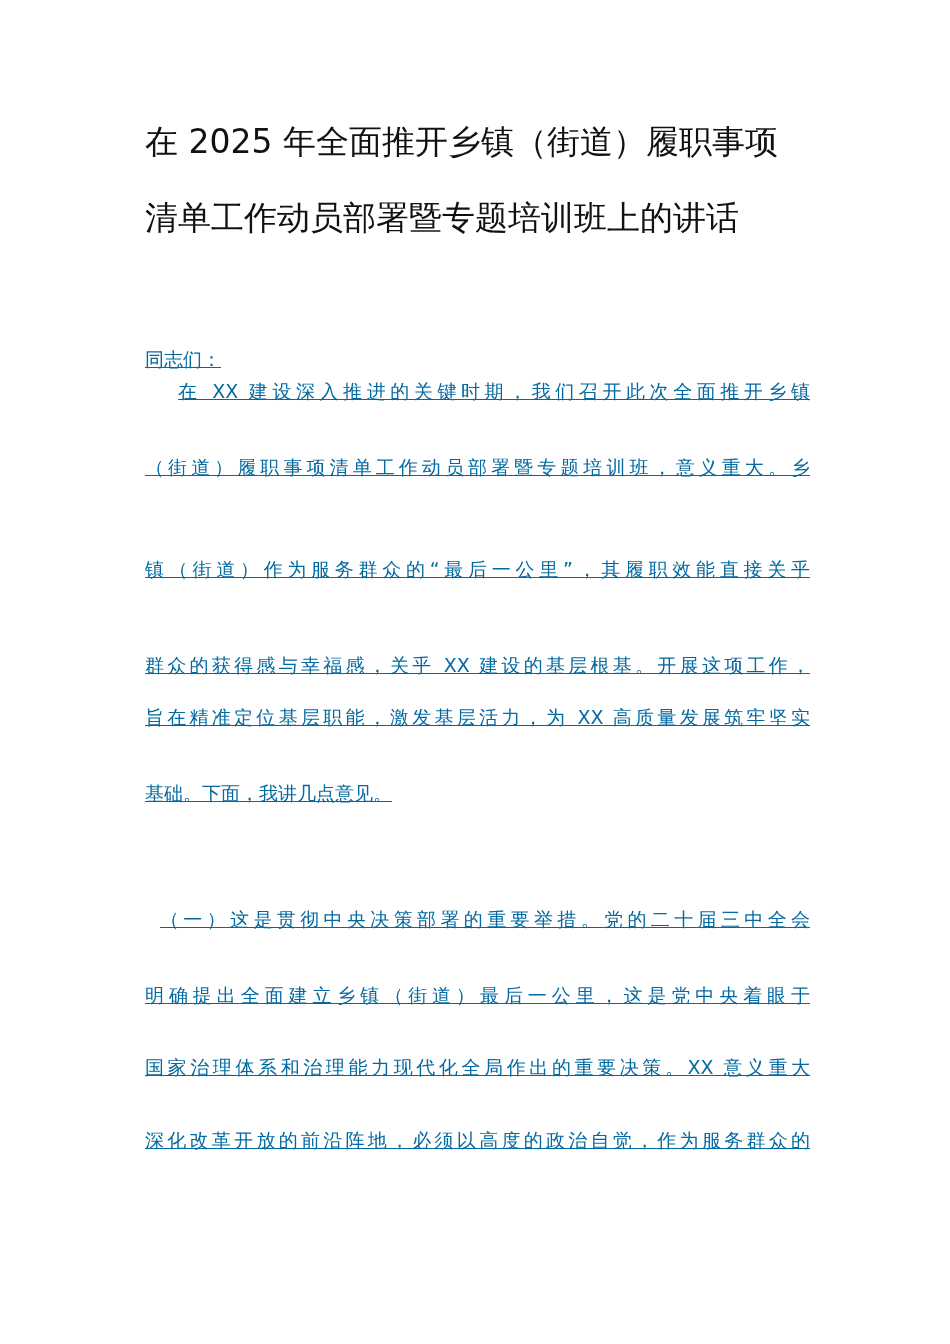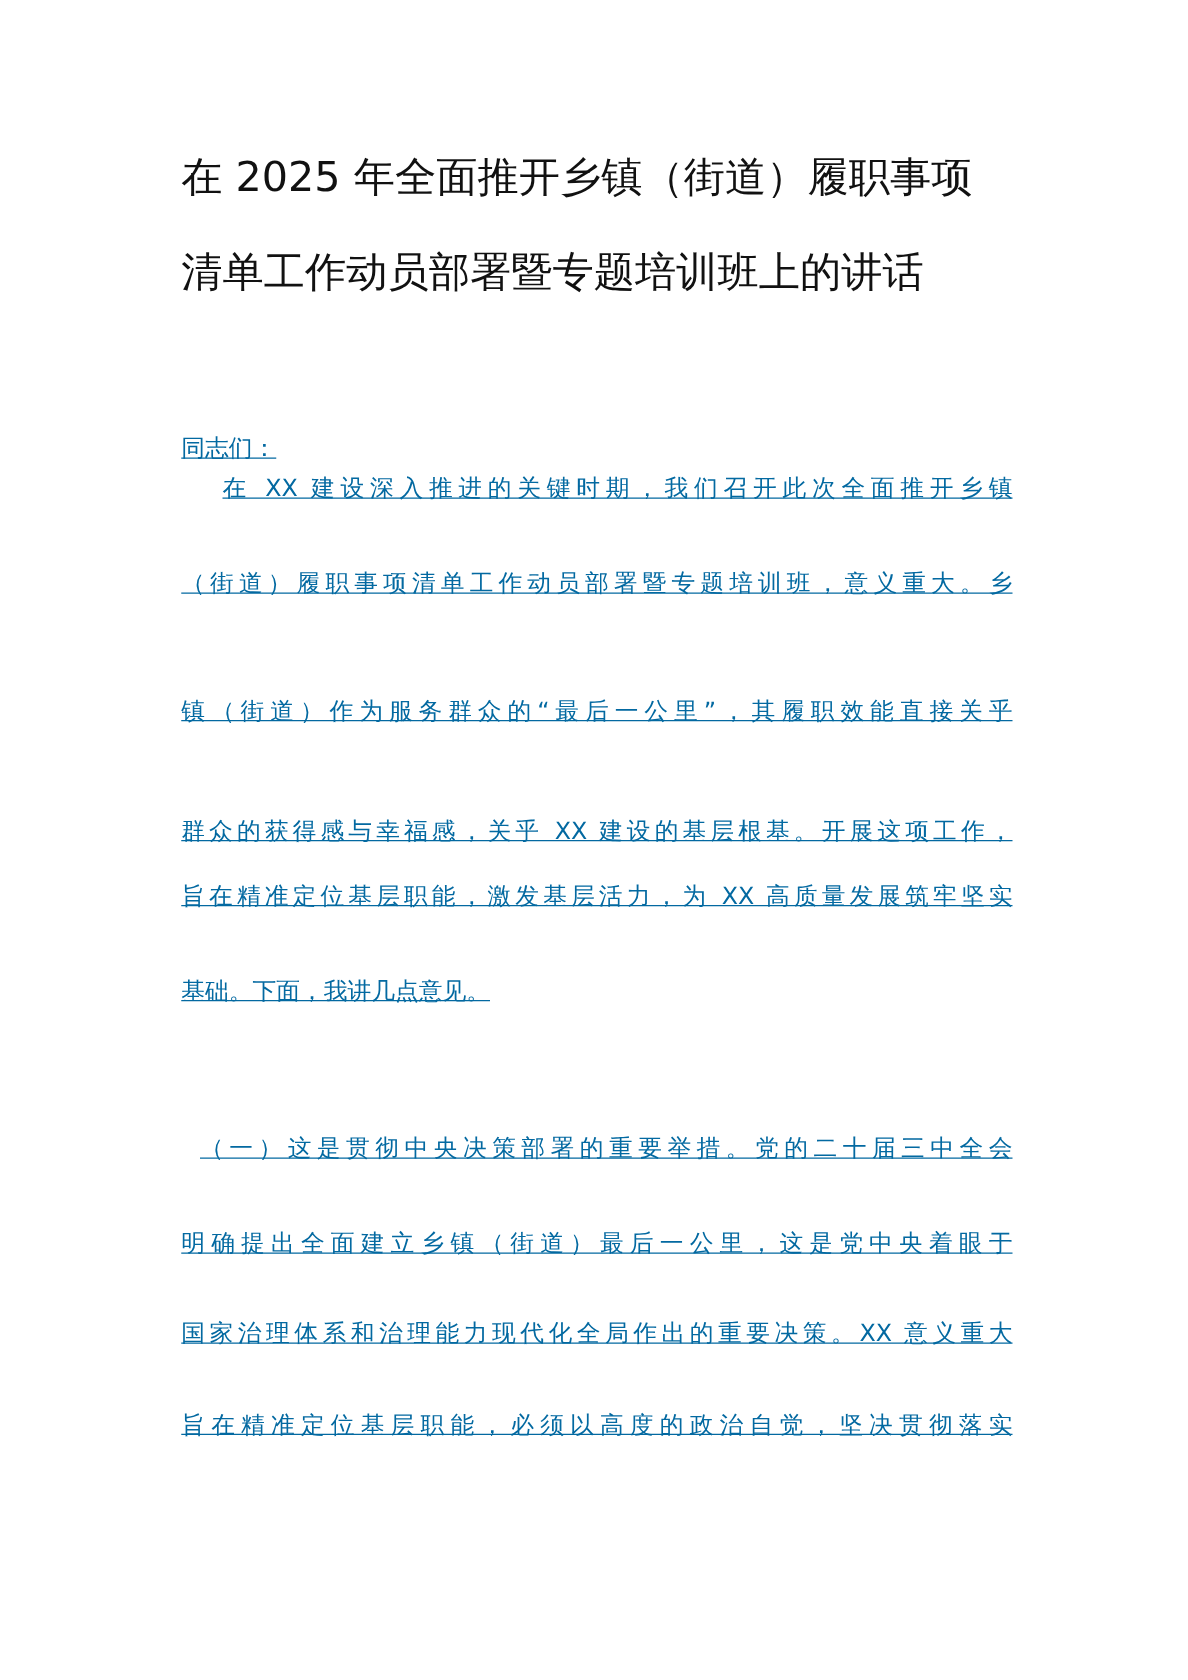--- a/index.html
+++ b/index.html
@@ -68,15 +68,15 @@
   <div class="line" style="top:454px;">（街道）履职事项清单工作动员部署暨专题培训班，意义重大。乡</div>
   <div class="line" style="top:556px;">镇（街道）作为服务群众的“最后一公里”，其履职效能直接关乎</div>
   <div class="line" style="top:652px;">群众的获得感与幸福感，关乎 XX 建设的基层根基。开展这项工作，</div>
   <div class="line" style="top:704px;">旨在精准定位基层职能，激发基层活力，为 XX 高质量发展筑牢坚实</div>
   <div class="line last" style="top:780px;">基础。下面，我讲几点意见。</div>
 
 
   <div class="line" style="top:906px; left:160px; width:650px;">（一）这是贯彻中央决策部署的重要举措。党的二十届三中全会</div>
   <div class="line" style="top:982px;">明确提出全面建立乡镇（街道）最后一公里，这是党中央着眼于</div>
   <div class="line" style="top:1054px;">国家治理体系和治理能力现代化全局作出的重要决策。XX 意义重大</div>
-  <div class="line" style="top:1127px;">旨在精准定位基层职能，必须以高度的政治自觉，坚决贯彻落实</div>
+  <div class="line" style="top:1127px;">深化改革开放的前沿阵地，必须以高度的政治自觉，作为服务群众的</div>
 
 </div>
 
 </body></html>

